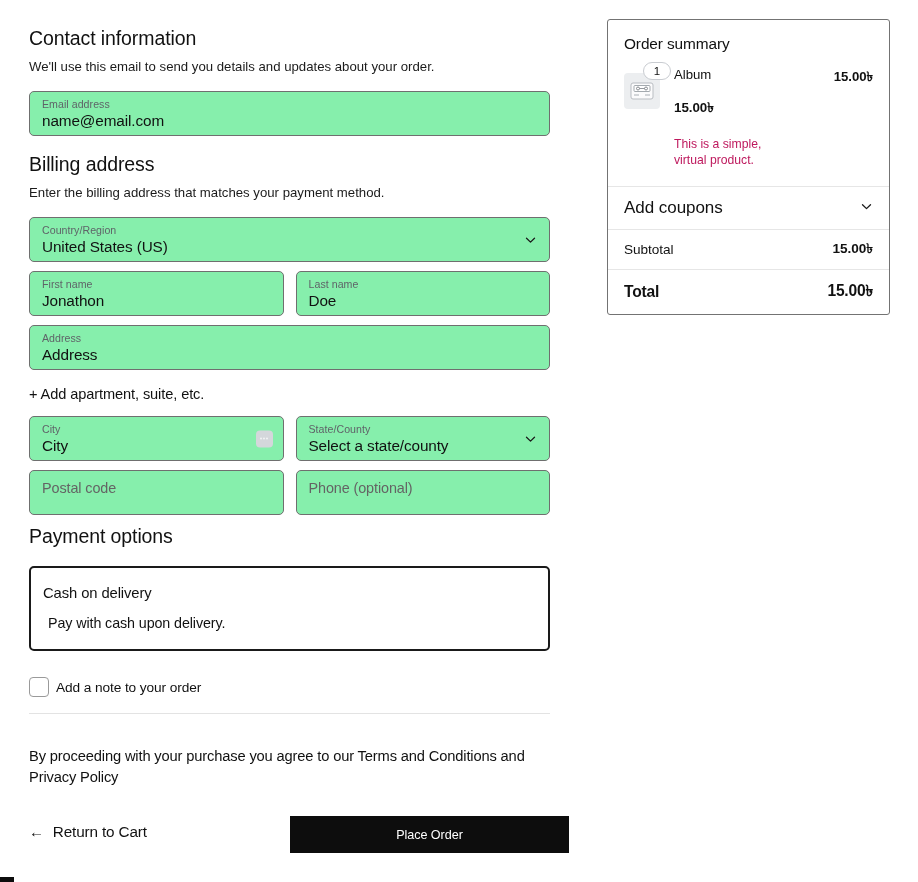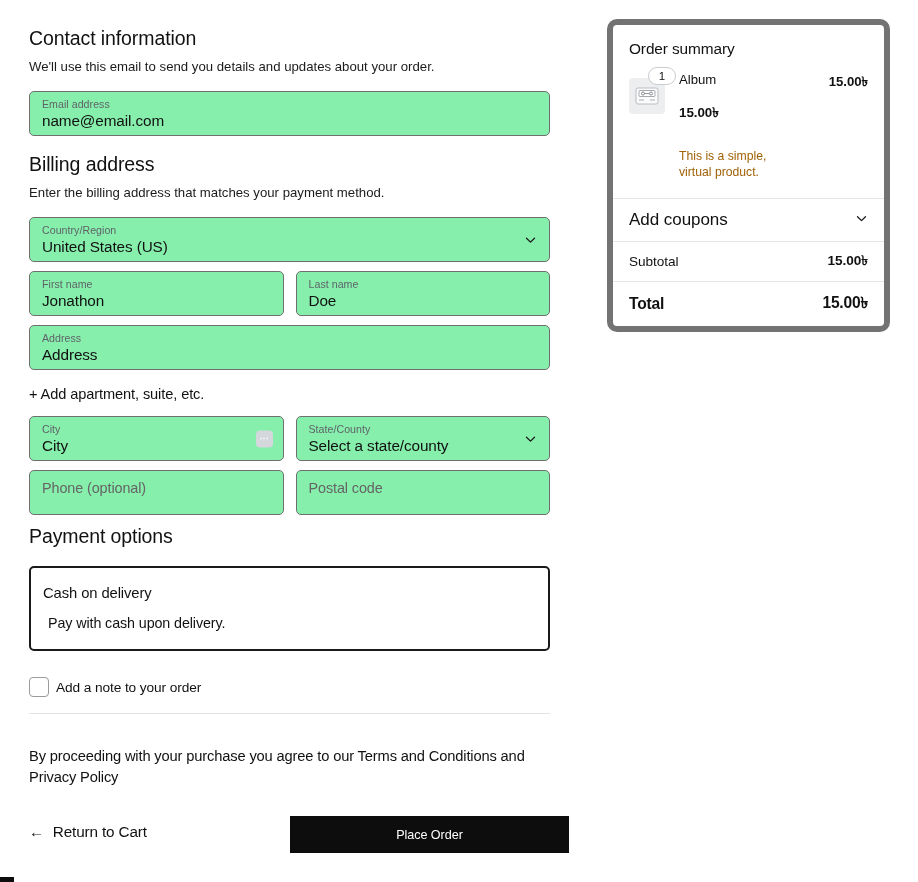--- a/index.html
+++ b/index.html
@@ -99,21 +99,21 @@
     width: 279px; height: 37px; background: #0d0d0d; color: #fff;
     border: none; border-radius: 0; cursor: pointer;
     font-family: "Liberation Sans", sans-serif;
     font-size: 12.6px; letter-spacing: -0.05px;
     display: flex; align-items: center; justify-content: center;
   }
 
   
   .summary {
     position: absolute; left: 607px; top: 19px; width: 283px;
-    background: #fff; border: 6px solid #737373; border-radius: 10px;
+    background: #fff; border: 1px solid #737373; border-radius: 3px;
   }
   .sum-head {
     font-size: 15.4px; color: #111; padding: 15px 16px 0 16px;
     letter-spacing: -0.1px;
   }
   .sum-item { padding: 14px 16px 18px 16px; border-bottom: 1px solid #e6e6e6; }
   .item-grid { display: flex; }
   .thumb-wrap { position: relative; width: 38px; flex: 0 0 auto; margin-top: 6px; }
   .thumb {
     width: 36px; height: 36px; border-radius: 4px; background: #eceef0;
@@ -124,21 +124,21 @@
     min-width: 28px; height: 18px; padding: 0 6px;
     border: 1px solid #c9ccd1; border-radius: 9px; background: #fff;
     font-size: 11.5px; color: #111; display: flex;
     align-items: center; justify-content: center; z-index: 2;
   }
   .item-body { flex: 1 1 auto; padding-left: 12px; }
   .item-top { display: flex; justify-content: space-between; align-items: flex-start; }
   .item-name { font-size: 13.2px; color: #111; letter-spacing: -0.05px; }
   .item-line-total { font-size: 13.2px; color: #111; font-weight: bold; letter-spacing: -0.05px; }
   .item-price { font-size: 13.4px; color: #111; font-weight: bold; margin-top: 9px; letter-spacing: -0.05px; }
-  .item-desc { font-size: 12.2px; color: #a16207; margin-top: 23px; line-height: 16px; max-width: 108px; }
+  .item-desc { font-size: 12.2px; color: #be185d; margin-top: 16px; line-height: 16px; max-width: 108px; }
 
   .sum-row {
     display: flex; align-items: center; justify-content: space-between;
     padding: 0 16px; height: 40px; border-bottom: 1px solid #e6e6e6;
     position: relative;
   }
   .sum-row:last-child { border-bottom: none; }
   .coupon-row { height: 43px; }
   .coupon-label { font-size: 17px; color: #111; letter-spacing: -0.05px; }
   .sum-label { font-size: 13.6px; color: #111; letter-spacing: -0.05px; }
@@ -215,24 +215,24 @@
           <span class="chev">
             <svg width="13" height="13" viewBox="0 0 13 13">
                 <path d="M2.5 4.8 L6.5 8.6 L10.5 4.8" fill="none" stroke="#1a1a1a" stroke-width="1.3" stroke-linecap="round" stroke-linejoin="round"></path>
               </svg>
           </span>
         </div>
       </div>
 
       <div class="row2" style="margin-top:9px;">
         <div class="field empty">
+          <span class="field-placeholder">Postal code</span>
+        </div>
+        <div class="field empty">
           <span class="field-placeholder">Phone (optional)</span>
-        </div>
-        <div class="field empty">
-          <span class="field-placeholder">Postal code</span>
         </div>
       </div>
     </div>
 
     <div style="position:absolute; left:0; top:525px; width:521px;">
       <div class="section-title">Payment options</div>
       <div class="pay-box" style="margin-top:18px;">
         <div class="pay-title">Cash on delivery</div>
         <div class="pay-desc">Pay with cash upon delivery.</div>
       </div>

